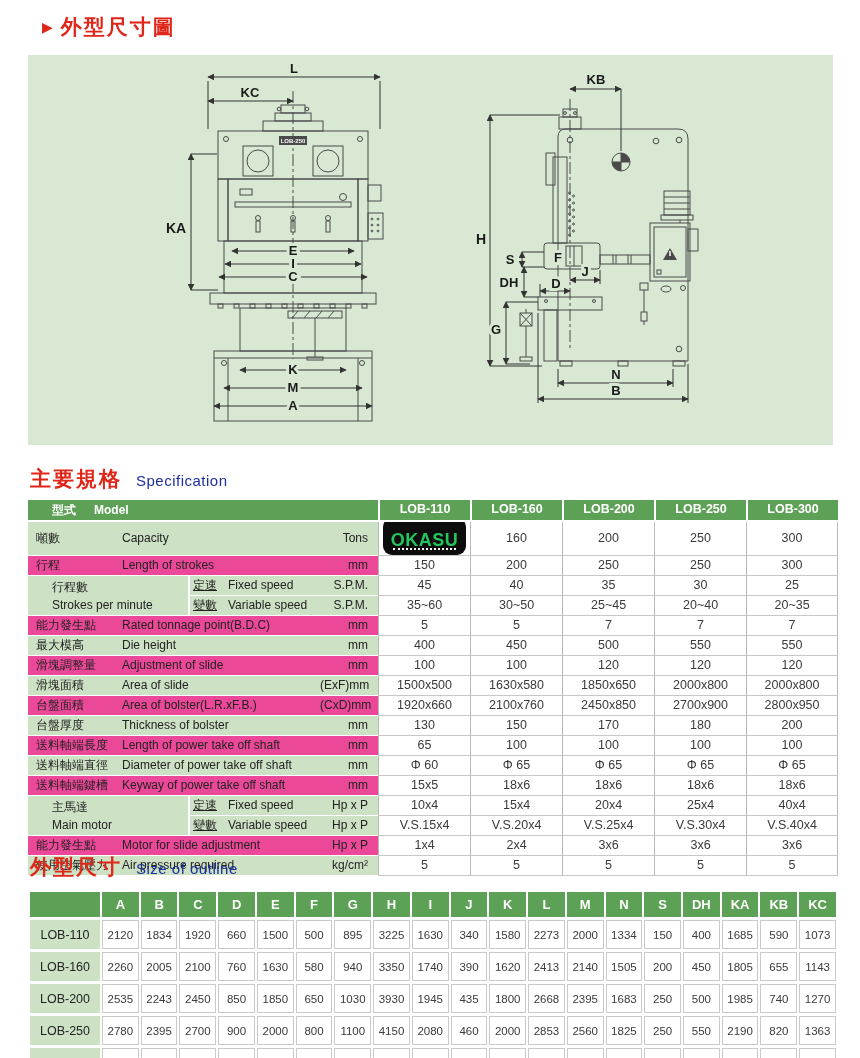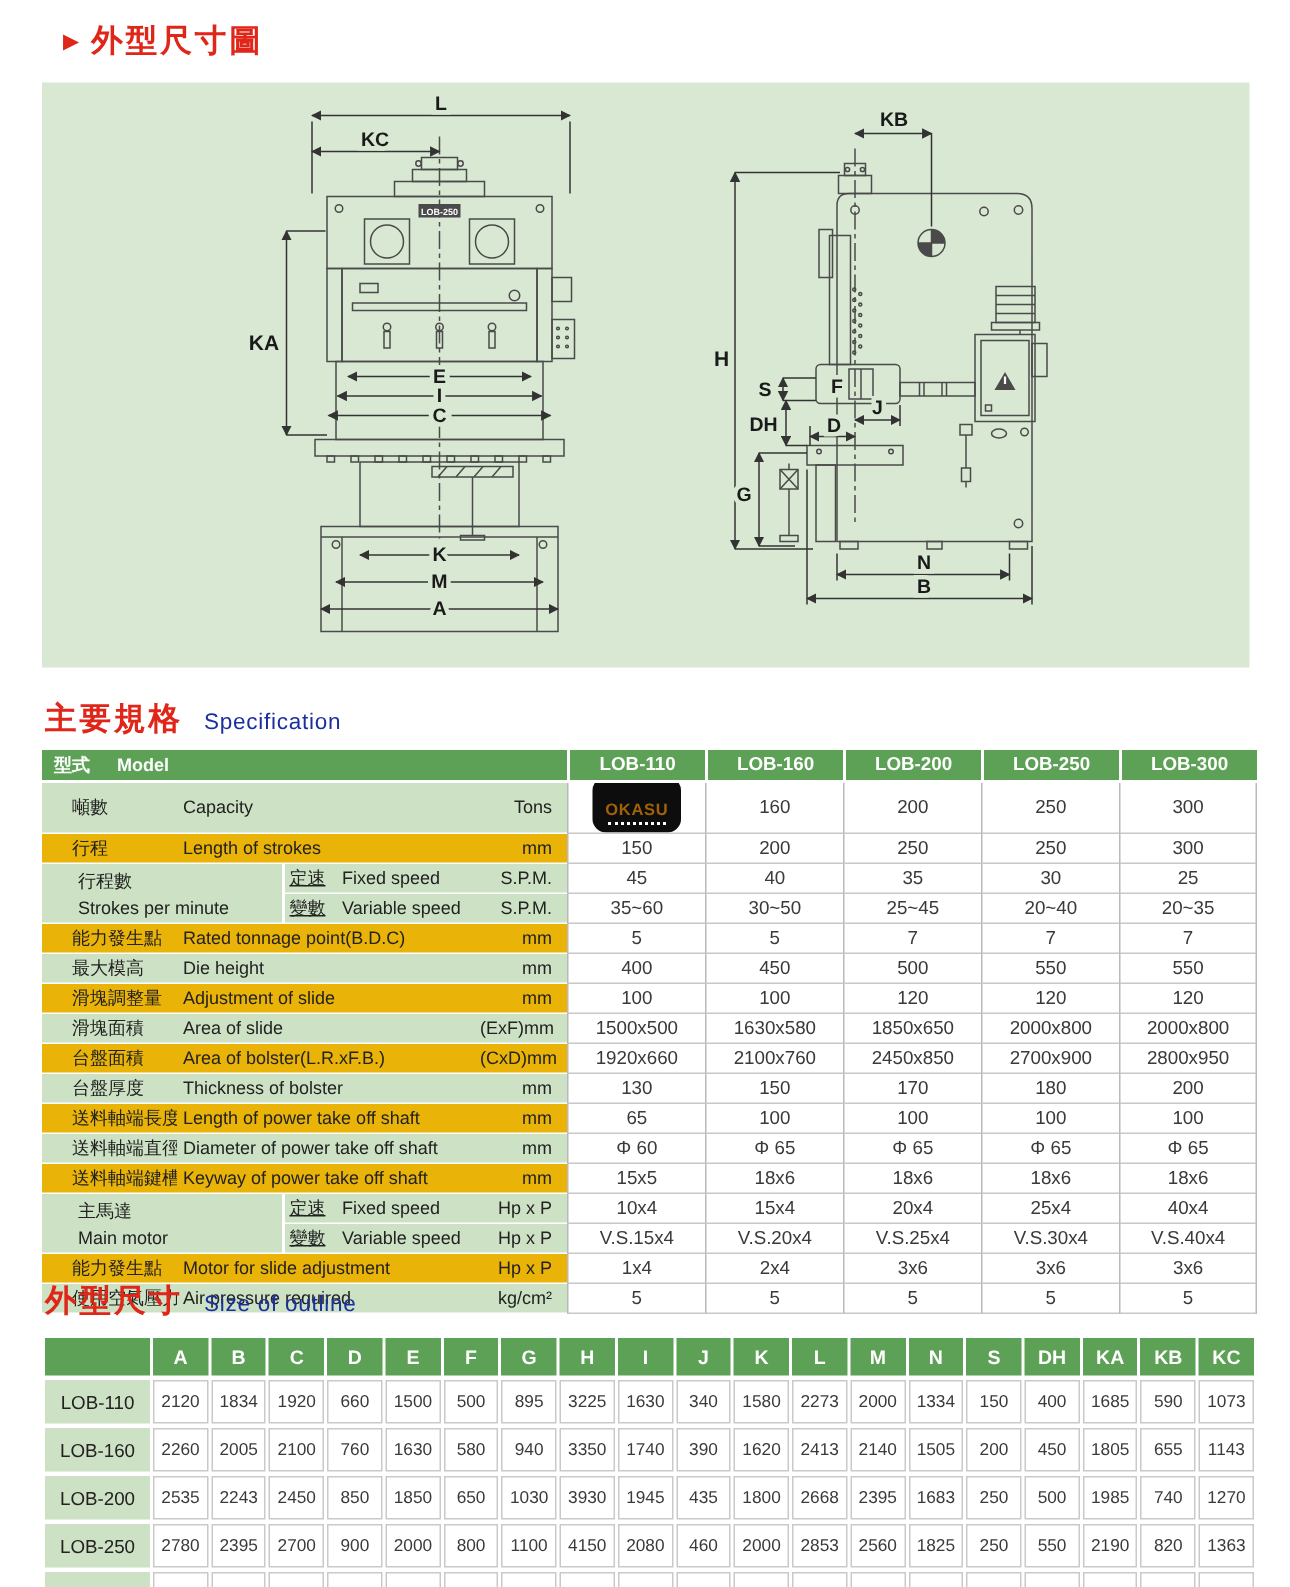--- a/index.html
+++ b/index.html
@@ -24,35 +24,35 @@
   .dlab-big{font-size:14px;}
   .mline{stroke:#4a4a4a;fill:none;stroke-width:1;}
   .dim{stroke:#333;fill:none;stroke-width:1;}
   .dfill{fill:#4a4a4a;stroke:none;}
   .np{font-size:6px;fill:#ffffff;text-anchor:middle;font-weight:bold;}
   
   table{border-collapse:separate;border-spacing:0;}
   .spec{position:absolute;left:28px;top:500px;width:810px;table-layout:fixed;}
   .spec td{height:19px;font-size:12px;line-height:1.05;padding:0;color:#222;overflow:hidden;white-space:nowrap;}
   .spec tr.g td.lab{background:#cde2c4;}
-  .spec tr.w td.lab{background:#eab308;margin-top:40px;}
+  .spec tr.w td.lab{background:#ec4899;margin-top:40px;}
   .spec td.lab{border-bottom:1px solid #ffffff;}
-  .spec td.zh{padding-left:20px;}
+  .spec td.zh{padding-left:8px;}
   .spec td.en{padding-left:4px;}
   .spec td.unit{text-align:right;padding-right:10px;}
   .spec td.subzh{border-left:2px solid #ffffff;padding-left:3px;text-decoration:underline;}
   .spec td.grouplab div{padding-left:24px;line-height:18px;}
   .spec td.val{background:#fff;border-left:1px solid #b9b9b9;border-bottom:1px solid #c8c8c8;text-align:center;font-size:12.5px;color:#3a3a3a;}
   .spec td.val:last-child{border-right:1px solid #b9b9b9;}
   .spec tr.head td{background:#5da156;color:#fff;font-weight:bold;border-bottom:2px solid #fff;height:20px;}
-  .spec td.model-head{text-align:left;padding-left:8px;}
+  .spec td.model-head{text-align:left;padding-left:24px;}
   .spec td.model-head .mh-en{margin-left:18px;}
   .spec td.model-cell{text-align:center;border-left:2px solid #fff;font-size:12.5px;}
-  .wm{display:inline-block;position:relative;z-index:3;background:#0d0d0d;color:#a16207;border-radius:9px;
-      padding:16px 8px 2px 8px;font-weight:bold;font-size:11px;letter-spacing:.5px;margin-top:-4px;line-height:13px;}
+  .wm{display:inline-block;position:relative;z-index:3;background:#0d0d0d;color:#22c55e;border-radius:9px;
+      padding:16px 8px 2px 8px;font-weight:bold;font-size:18px;letter-spacing:.5px;margin-top:-4px;line-height:13px;}
   .wm .wm-sub{display:block;height:3px;border-top:2px dotted #fff;margin:1px 2px 0 2px;}
   
   .outline{position:absolute;left:28px;top:889px;width:810px;table-layout:fixed;border-spacing:2px 3px;}
   .outline td{overflow:hidden;white-space:nowrap;}
   .ot-corner,.ot-h{background:#5da156;color:#fff;font-weight:bold;font-size:13px;text-align:center;height:23px;}
   .ot-model{background:#cde2c4;font-size:12.5px;text-align:center;color:#222;height:25px;}
   .ot-val{background:#fff;border:1px solid #c9c9c9;font-size:11.5px;text-align:center;color:#3a3a3a;height:25px;}
 </style>
 </head>
 <body>

